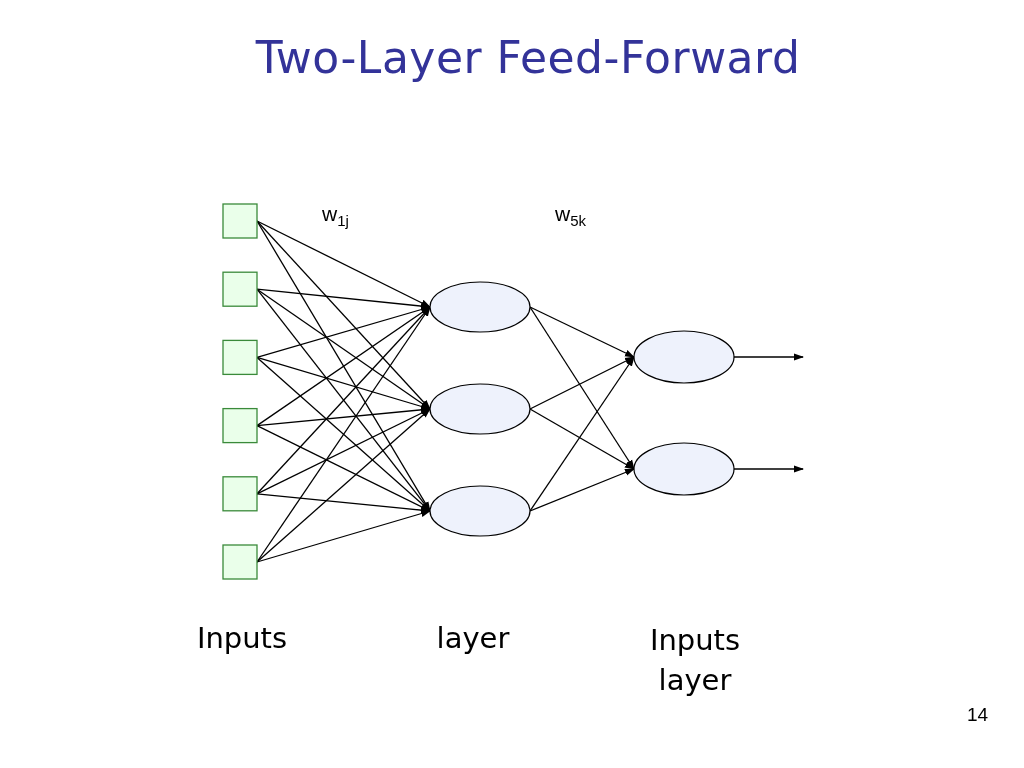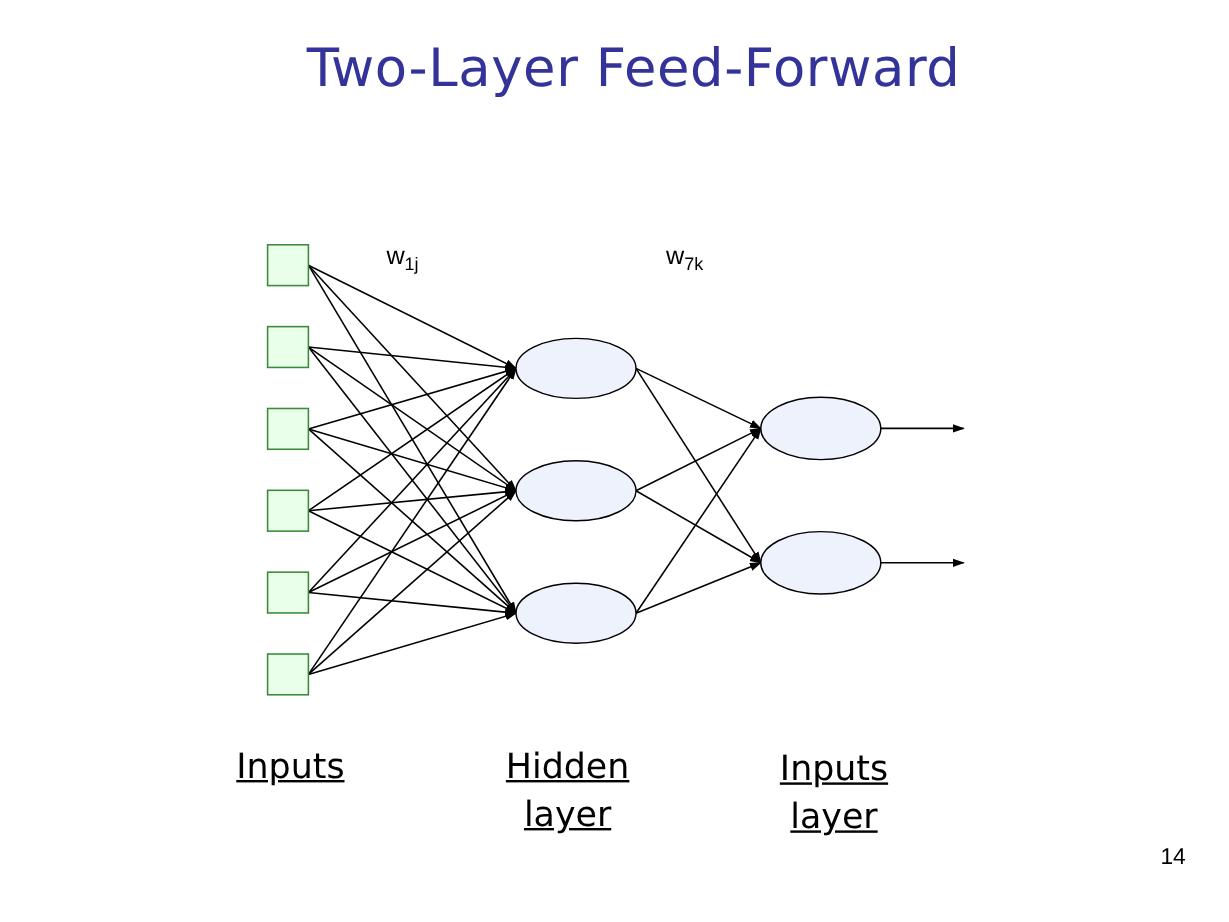--- a/index.html
+++ b/index.html
@@ -1,20 +1,20 @@
 <!DOCTYPE html>
 <html><head>
 <meta charset="utf-8">
 <style>
   html, body { margin: 0; padding: 0; background: #ffffff; }
   body { width: 1024px; height: 768px; position: relative; overflow: hidden; font-family: "DejaVu Sans", sans-serif; }
   .title { position: absolute; left: 0; top: 30px; width: 1024px; text-align: center; color: #333399; font-family: "DejaVu Sans", sans-serif; font-weight: normal; font-size: 44px; line-height: 56px; letter-spacing: 0.5px; margin-left: 16px; }
   .title div { white-space: nowrap; }
   svg.diagram { position: absolute; left: 0; top: 0; }
-  .label { position: absolute; text-align: center; color: #000; font-family: "DejaVu Sans", sans-serif; font-size: 29px; line-height: 40px; text-decoration: underline; }
+  .label { position: absolute; text-align: center; color: #000; font-family: "DejaVu Sans", sans-serif; font-size: 29px; line-height: 40px; }
   .wlabel { position: absolute; font-family: "Liberation Sans", sans-serif; font-size: 21px; color: #000; }
   .wlabel sub { font-size: 15px; vertical-align: -5px; }
   .page-num { position: absolute; left: 932px; top: 704px; font-family: "Liberation Sans", sans-serif; font-size: 19px; color: #000; margin-left: 35px; }
 </style>
 </head>
 <body>
 
 <div class="title">
   <div>Two-Layer Feed-Forward</div>
 </div>
@@ -65,26 +65,25 @@
       <ellipse cx="480" cy="511" rx="50" ry="25" fill="#eef2fc" stroke="#000" stroke-width="1.2"></ellipse>
       <ellipse cx="684" cy="357" rx="50" ry="26" fill="#eef2fc" stroke="#000" stroke-width="1.2"></ellipse>
       <ellipse cx="684" cy="469" rx="50" ry="26" fill="#eef2fc" stroke="#000" stroke-width="1.2"></ellipse>
     </g>
 </svg>
 
 <div class="wlabel" style="left:322px; top:202px;">
   <span>w</span><sub>1j</sub>
 </div>
 <div class="wlabel" style="left:555px; top:202px;">
-  <span>w</span><sub>7k</sub>
+  <span>w</span><sub>5k</sub>
 </div>
 
 <div class="label" style="left:172px; top:618px; width:140px;">Inputs</div>
 <div class="label" style="left:398px; top:618px; width:150px;">
-  <div>Hidden</div>
   <div>layer</div>
 </div>
 <div class="label" style="left:620px; top:620px; width:150px;">
   <div>Inputs</div>
   <div>layer</div>
 </div>
 
 <div class="page-num">14</div>
 
 </body></html>

